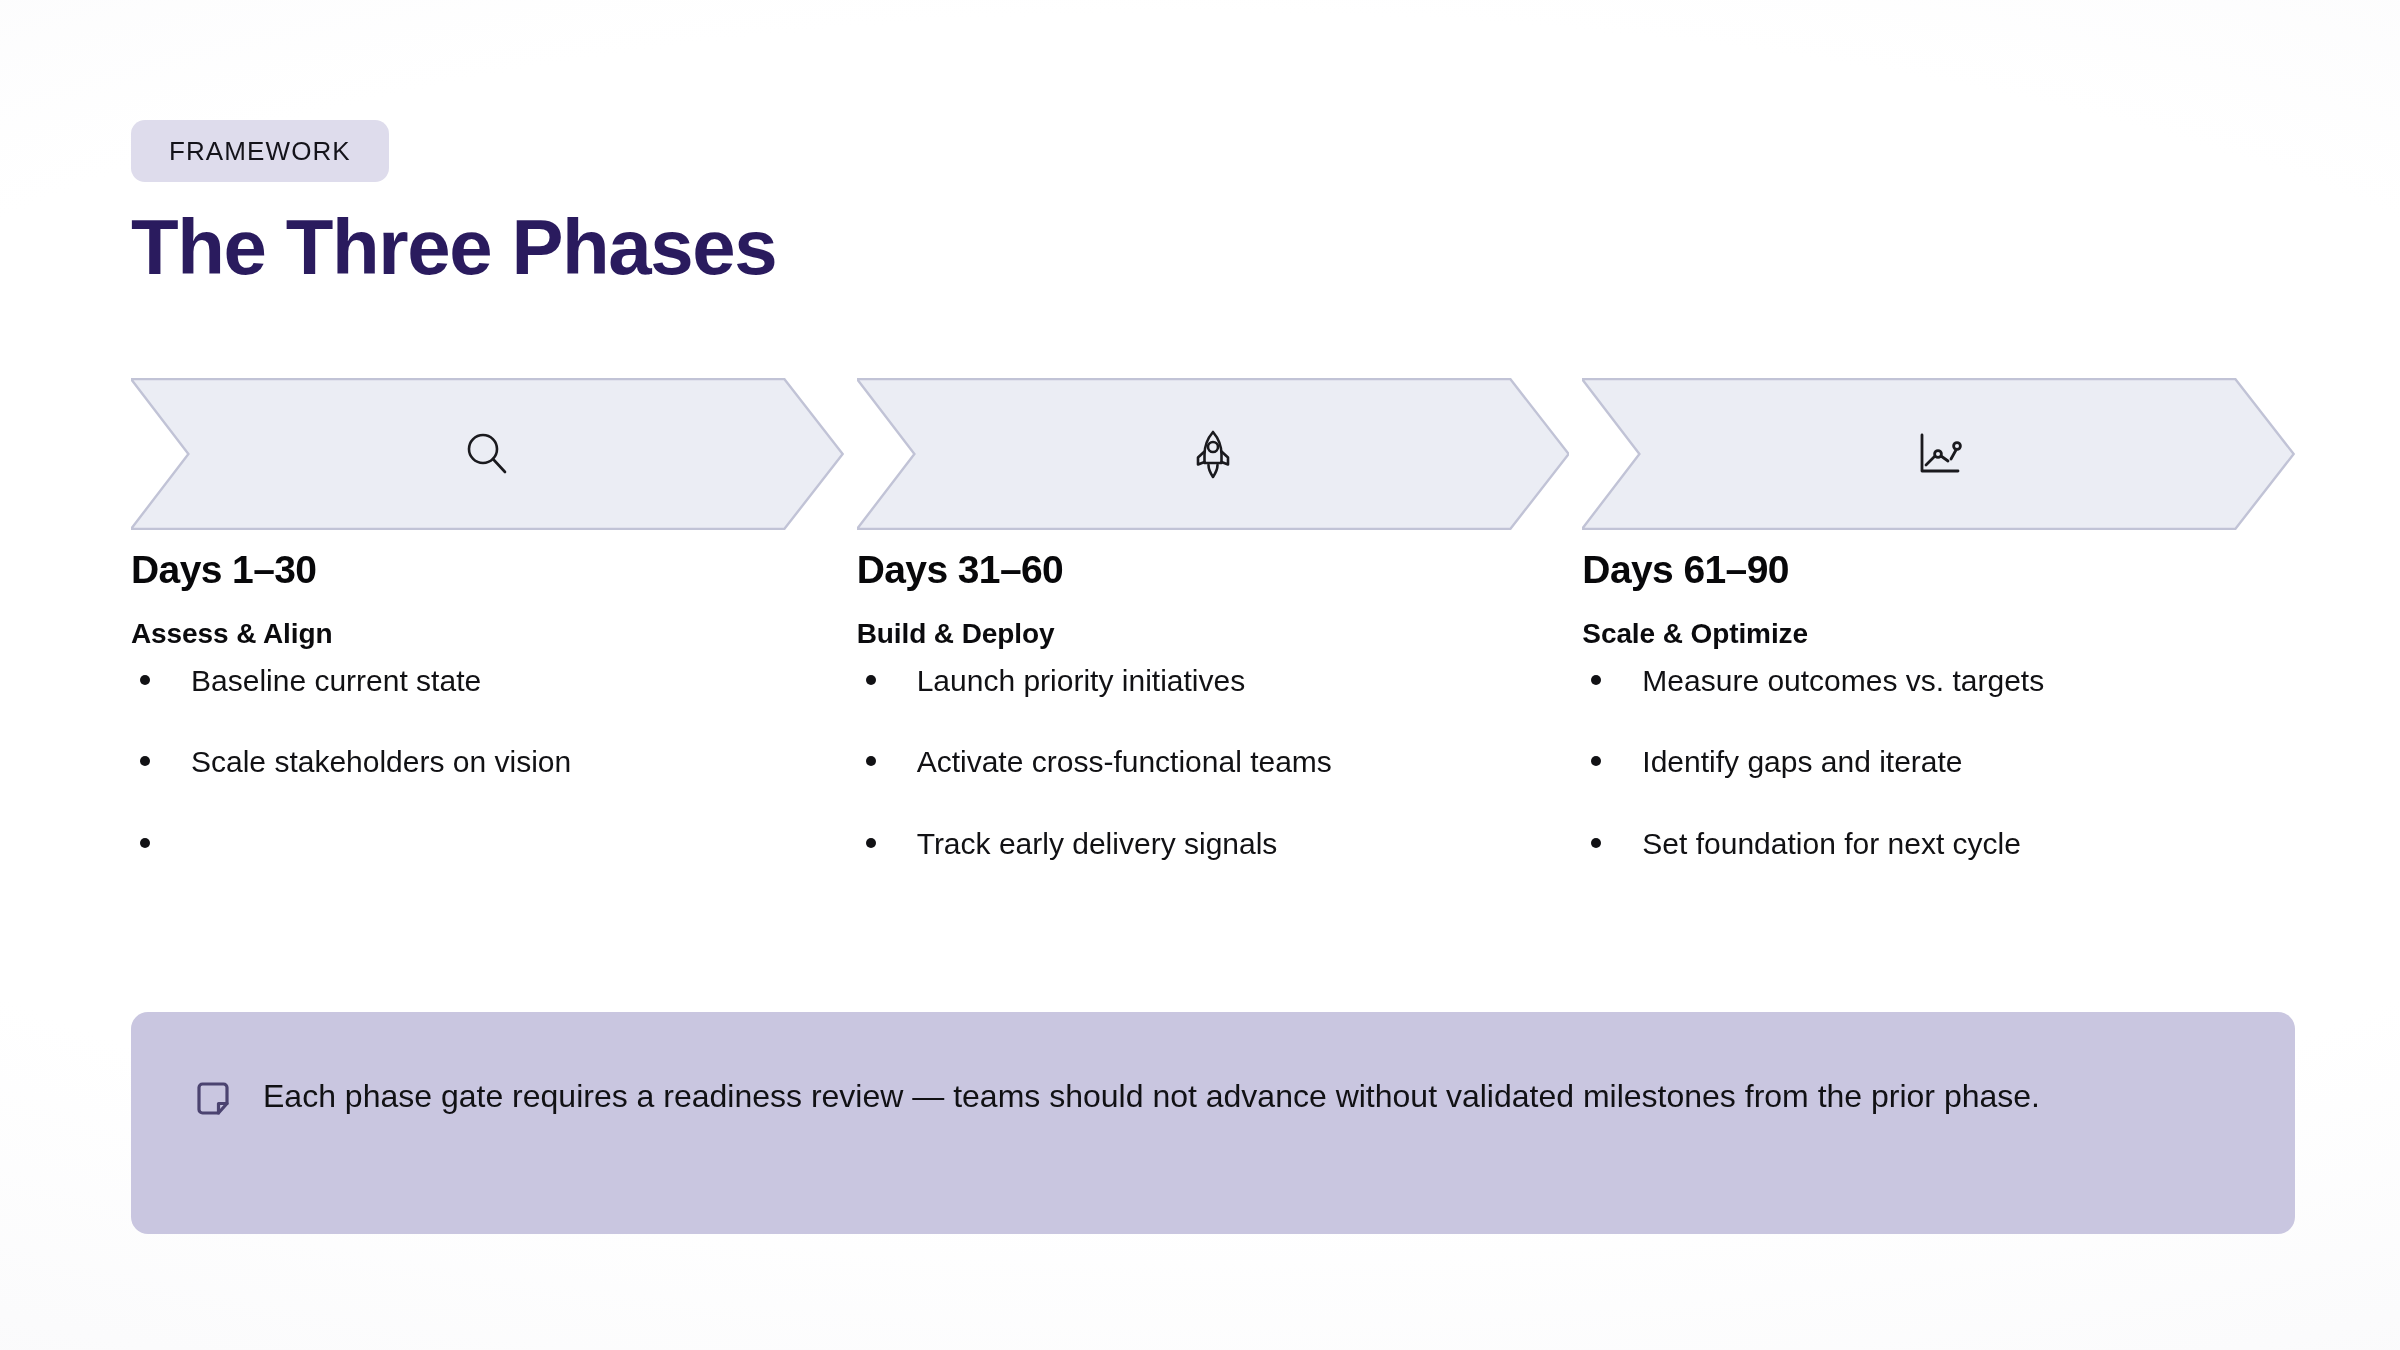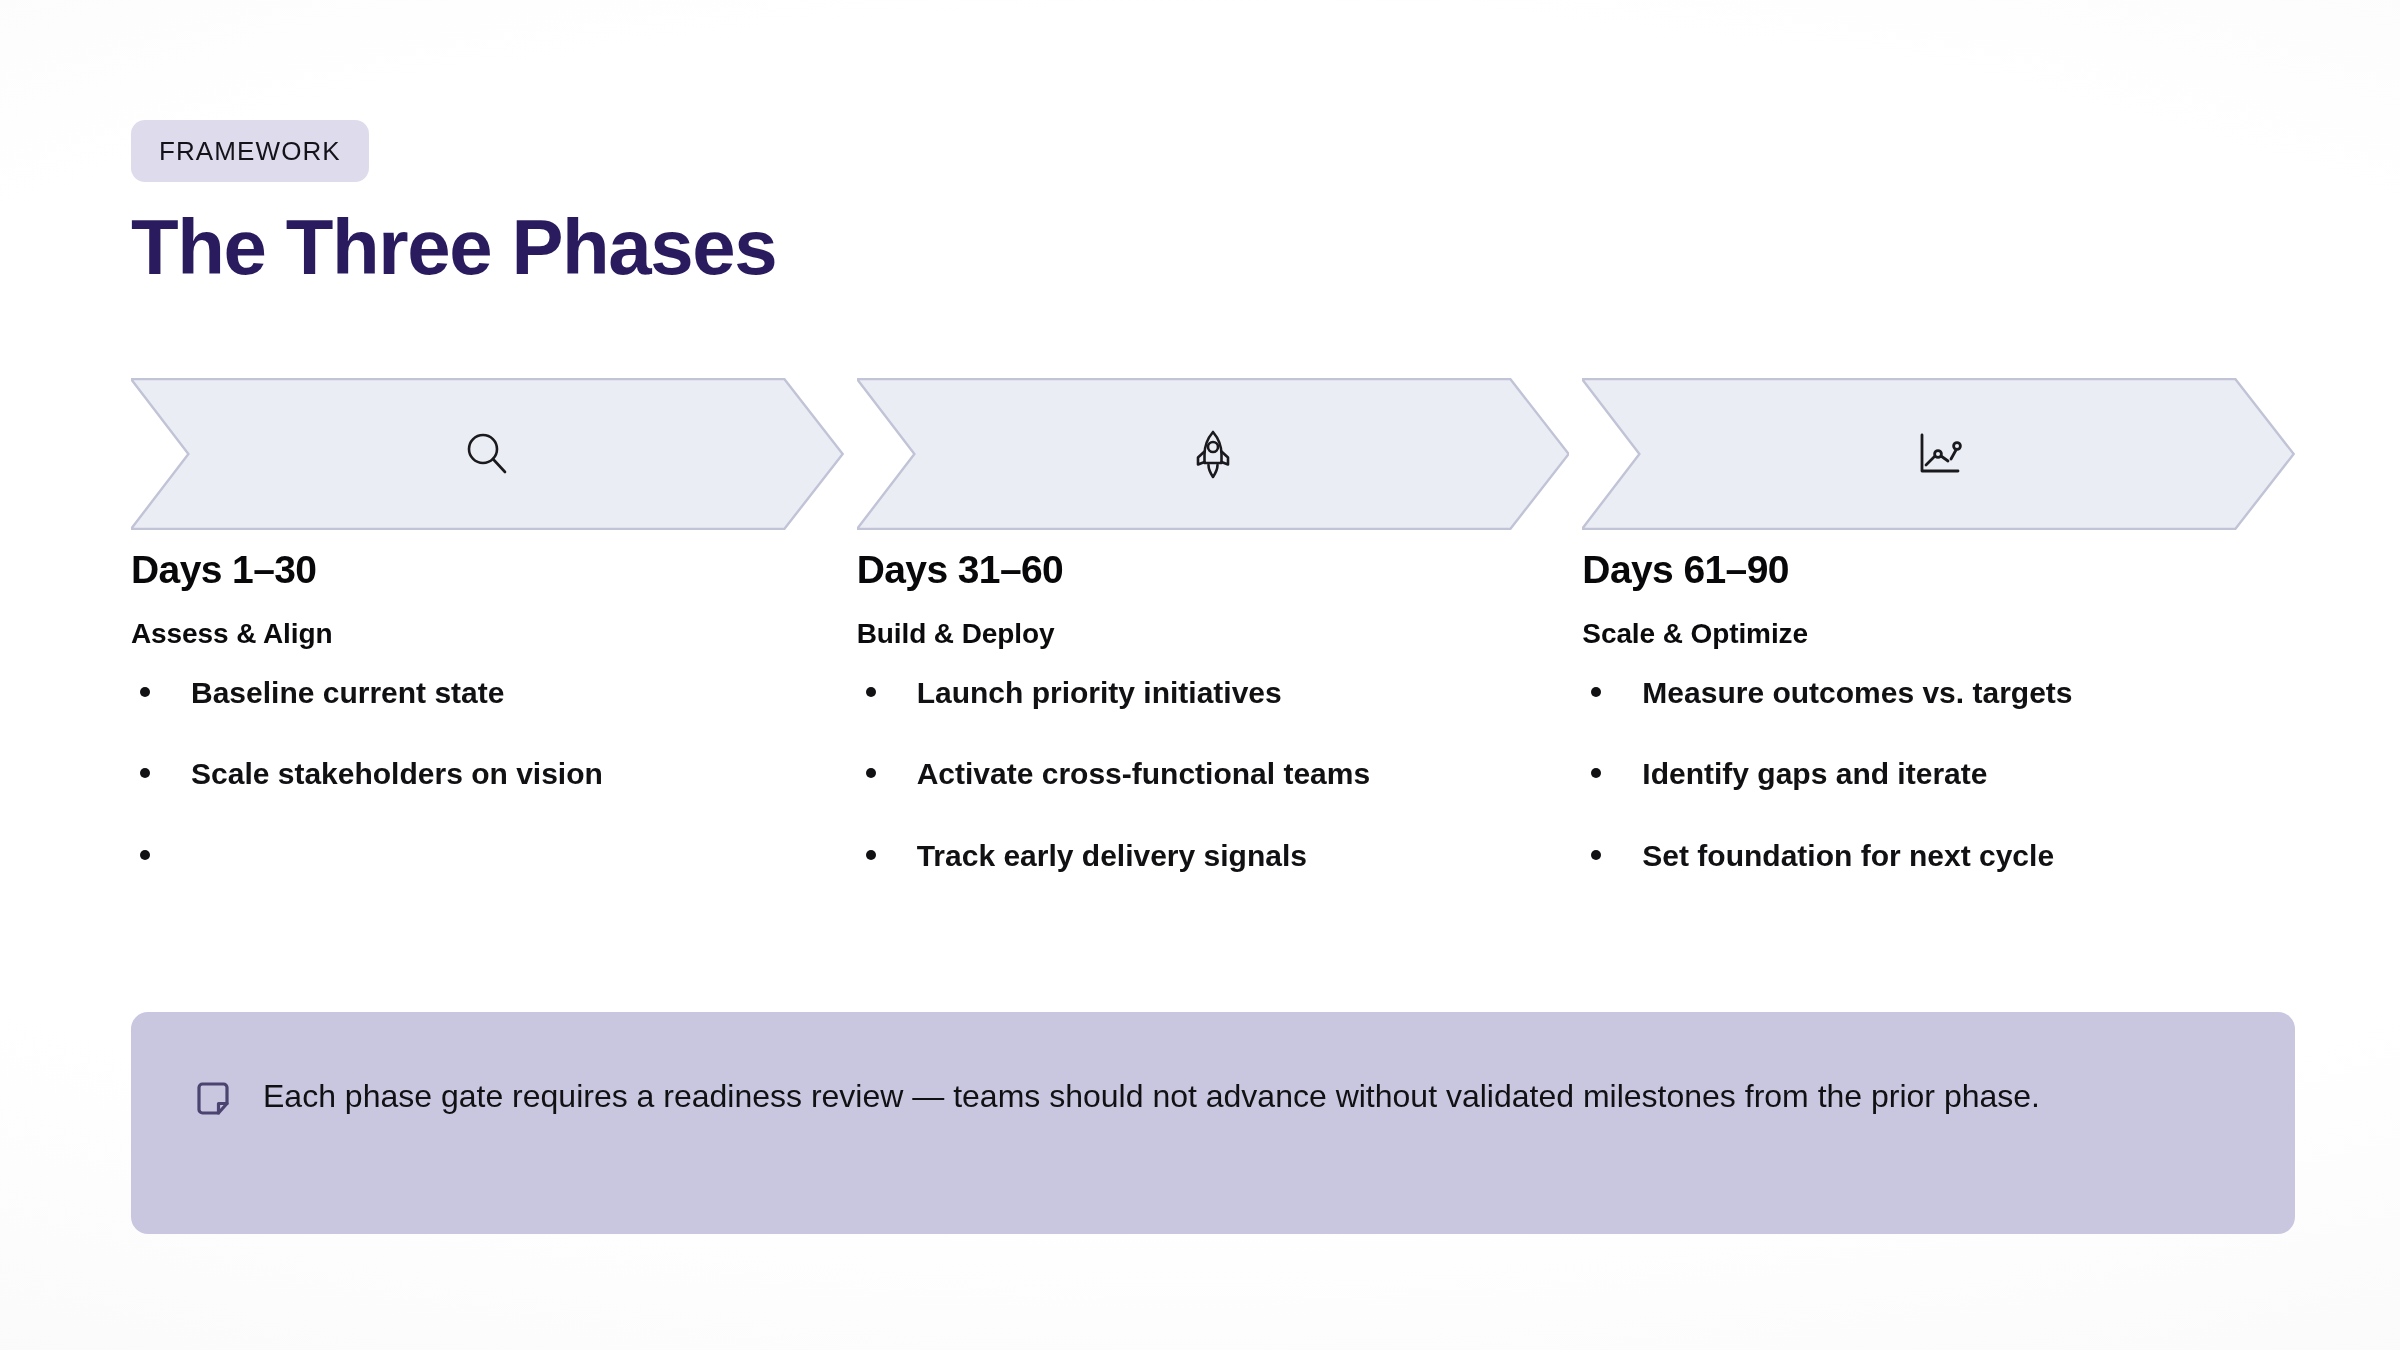--- a/index.html
+++ b/index.html
@@ -12,21 +12,21 @@
   .canvas {
     position:relative;
     width:2400px; height:1350px;
     background:
       radial-gradient(120% 80% at 50% 45%, #FFFFFF 0%, #FFFFFF 55%, #F7F7F9 100%);
   }
 
   
   .badge {
     position:absolute; left:131px; top:120px;
-    height:62px; padding:0 28px;
+    height:62px; padding:0 38px;
     display:flex; align-items:center;
     background:#DEDCEC; border-radius:14px;
     font-size:26px; letter-spacing:1.1px;
     color:#14131A; font-weight:400;
     white-space:nowrap;
   }
   .page-title {
     position:absolute; left:131px; top:208px;
     font-size:78px; font-weight:700;
     color:#2A1B5E; letter-spacing:-1.4px;
@@ -59,21 +59,21 @@
   .col { flex:1 1 0; padding-right:30px; }
   .col-days {
     font-size:39px; font-weight:700; color:#08080A;
     letter-spacing:-0.6px; line-height:1.1;
   }
   .col-sub {
     margin-top:26px;
     font-size:28px; font-weight:700; color:#0B0B0E;
     letter-spacing:-0.1px;
   }
-  .col-list { margin-top:24px; list-style:none;font-weight:bold; }
+  .col-list { margin-top:12px; list-style:none; }
   .col-list li {
     position:relative;
     padding-left:60px;
     font-size:30px; color:#111114;
     line-height:1.25;
     margin-bottom:44px;
   }
   .col-list li:last-child { margin-bottom:0; }
   .col-list li .dot {
     position:absolute; left:9px; top:13px;

